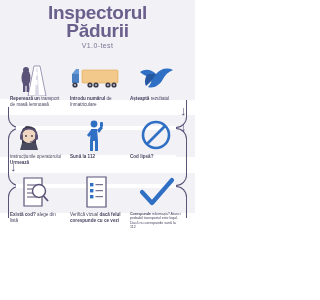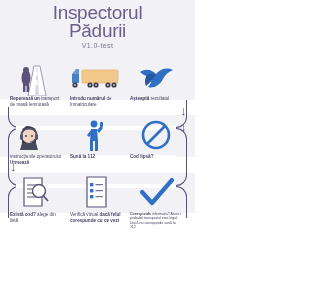--- a/index.html
+++ b/index.html
@@ -12,21 +12,21 @@
   .page{position:relative;width:195px;height:300px;}
 
   
   .header{
     position:absolute;left:0;top:0;width:195px;height:57px;
     background:#f1f1f6;
   }
   .title{
     position:absolute;left:0;top:4px;width:195px;
     text-align:center;
-    font-size:19px;line-height:18px;font-weight:normal;
+    font-size:19px;line-height:18px;font-weight:bold;
     letter-spacing:-0.3px;
     color:#6b5f8c;
   }
   .subtitle{
     position:absolute;left:0;top:42px;width:195px;
     text-align:center;
     font-size:7px;letter-spacing:0.4px;
     color:#7d7494;
   }
 

